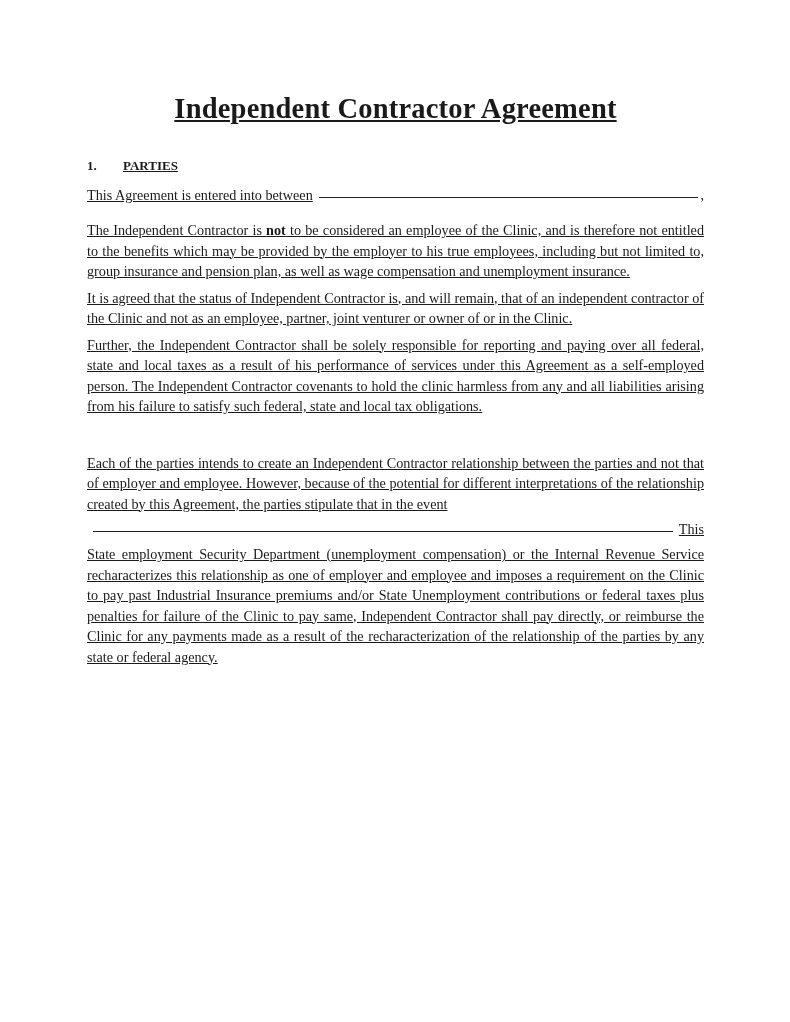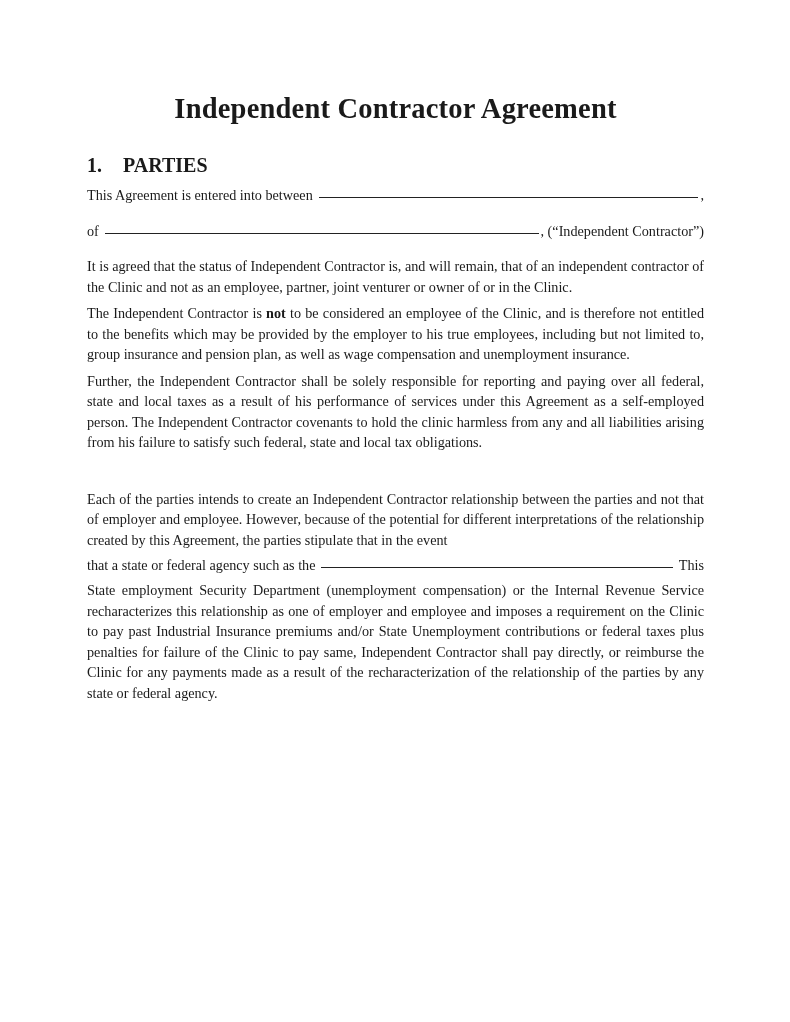--- a/index.html
+++ b/index.html
@@ -8,32 +8,33 @@
     position: relative;
     width: 790px;
     height: 1022px;
     margin: 0 auto;
     background: #ffffff;
     color: #1a1a1a;
     font-family: "Liberation Serif", "DejaVu Serif", serif;
     font-size: 14.2px;
     padding: 92px 86px 0 87px;
     overflow: hidden;
+    text-decoration: underline;
   }
   .doc-title {
     text-align: center;
     font-size: 28.5px;
     font-weight: bold;
     line-height: 34px;
     letter-spacing: 0.2px;
     margin-bottom: 30px;
   }
   .section-heading {
     font-weight: bold;
-    font-size: 20px;
+    font-size: 13px;
     line-height: 19px;
     margin-bottom: 9px;
   }
   .section-heading .sec-num {
     display: inline-block;
     width: 36px;
   }
   .sec2-heading { margin-top: 24px; }
   .fill-line {
     display: flex;
@@ -70,39 +71,33 @@
   <div class="section-heading">
     <span class="sec-num">1.</span><span>PARTIES</span>
   </div>
 
   <div class="fill-line">
     <span>This Agreement is entered into between</span>
     <span class="blank"></span>
     <span class="suffix">,</span>
   </div>
 
-  <div class="fill-line">
-    <span>of</span>
-    <span class="blank"></span>
-    <span class="suffix">, (“Independent Contractor”)</span>
-  </div>
 
 
 
 
+  <p class="para"><span>The Independent Contractor is </span><b>not</b><span> to be considered an employee of the Clinic, and is therefore not entitled to the benefits which may be provided by the employer to his true employees, including but not limited to, group insurance and pension plan, as well as wage compensation and unemployment insurance.</span></p>
+
   <p class="para">It is agreed that the status of Independent Contractor is, and will remain, that of an independent contractor of the Clinic and not as an employee, partner, joint venturer or owner of or in the Clinic.</p>
-
-  <p class="para"><span>The Independent Contractor is </span><b>not</b><span> to be considered an employee of the Clinic, and is therefore not entitled to the benefits which may be provided by the employer to his true employees, including but not limited to, group insurance and pension plan, as well as wage compensation and unemployment insurance.</span></p>
 
   <p class="para">Further, the Independent Contractor shall be solely responsible for reporting and paying over all federal, state and local taxes as a result of his performance of services under this Agreement as a self-employed person.  The Independent Contractor covenants to hold the clinic harmless from any and all liabilities arising from his failure to satisfy such federal, state and local tax obligations.</p>
 
   <p class="para para-tight">Each of the parties intends to create an Independent Contractor relationship between the parties and not that of employer and employee.  However, because of the potential for different interpretations of the relationship created by this Agreement, the parties stipulate that in the event</p>
 
   <div class="fill-line fill-mid">
-    <span>that a state or federal agency such as the</span>
     <span class="blank"></span>
     <span class="suffix suffix-sp">This</span>
   </div>
 
   <div>
     <p class="para">State employment Security Department (unemployment compensation) or the Internal Revenue Service recharacterizes this relationship as one of employer and employee and imposes a requirement on the Clinic to pay past Industrial Insurance premiums and/or State Unemployment contributions or federal taxes plus penalties for failure of the Clinic to pay same, Independent Contractor shall pay directly, or reimburse the Clinic for any payments made as a result of the recharacterization of the relationship of the parties by any state or federal agency.</p>
   </div>
 
 
 </div>

